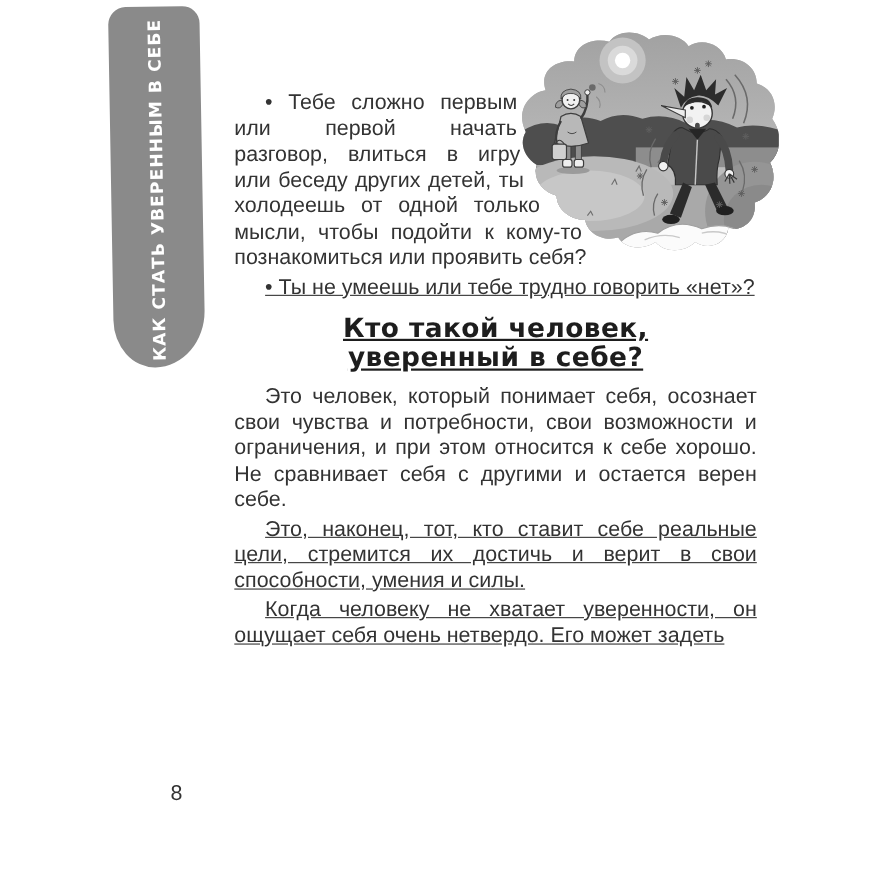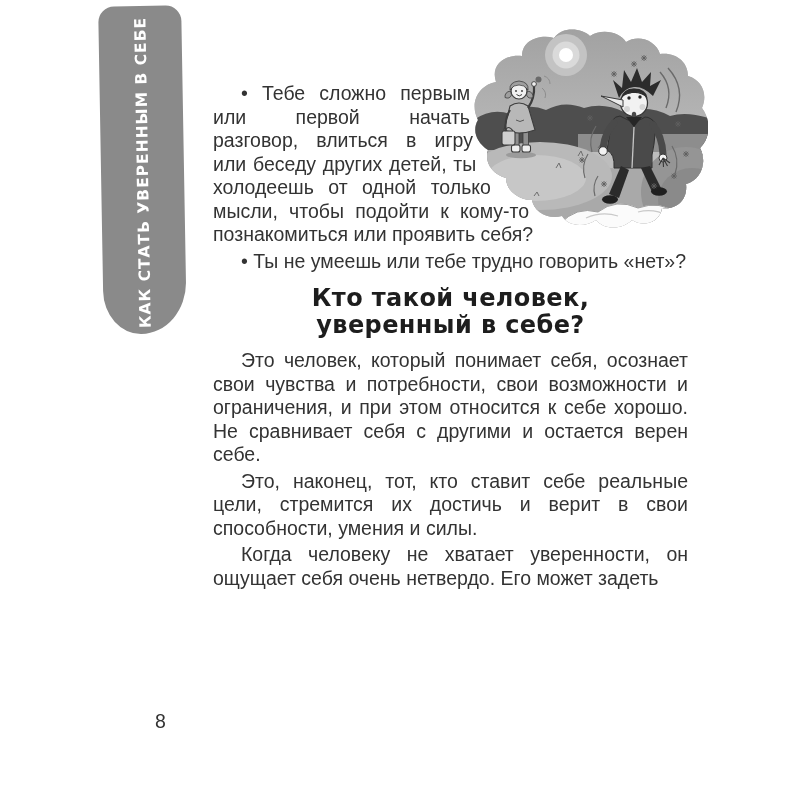--- a/index.html
+++ b/index.html
@@ -20,27 +20,27 @@
     font-family:"DejaVu Sans", sans-serif;
     font-weight:bold; font-size:15.5px; letter-spacing:1px;
     color:#ffffff; white-space:nowrap; padding-bottom:6px;
   }
   
   .content{
     position:absolute; left:193px; top:82px; width:475px;
     font-size:19.5px; line-height:23.5px; text-align:justify;margin-left:20px;
   }
   .content p{ margin:0; text-indent:28px; }
-  .content p + p{ margin-top:3px; }
+  .content p + p{ margin-top:3px;text-decoration:underline; }
   p.intro{ margin-top:5px; }
   .heading{
     font-family:"DejaVu Sans", sans-serif;
     font-weight:bold; font-size:24px; line-height:27px; letter-spacing:.4px;
     color:#1d1d1d; text-align:center; white-space:pre-line;
-    margin:12px 0 10px 0; text-indent:0;
+    margin:12px 0 10px 0; text-indent:0;text-decoration:underline;
   }
   
   .illu{
     float:right; width:250px; height:158px;
     shape-outside:polygon(40px 0, 250px 0, 250px 158px, 226px 158px, 146px 134px, 84px 108px, 46px 82px, 38px 26px);
     shape-margin:6px;
   }
   .illu svg{ display:block; width:270px; height:205px; margin-top:-54px; }
   
   .page-number{

